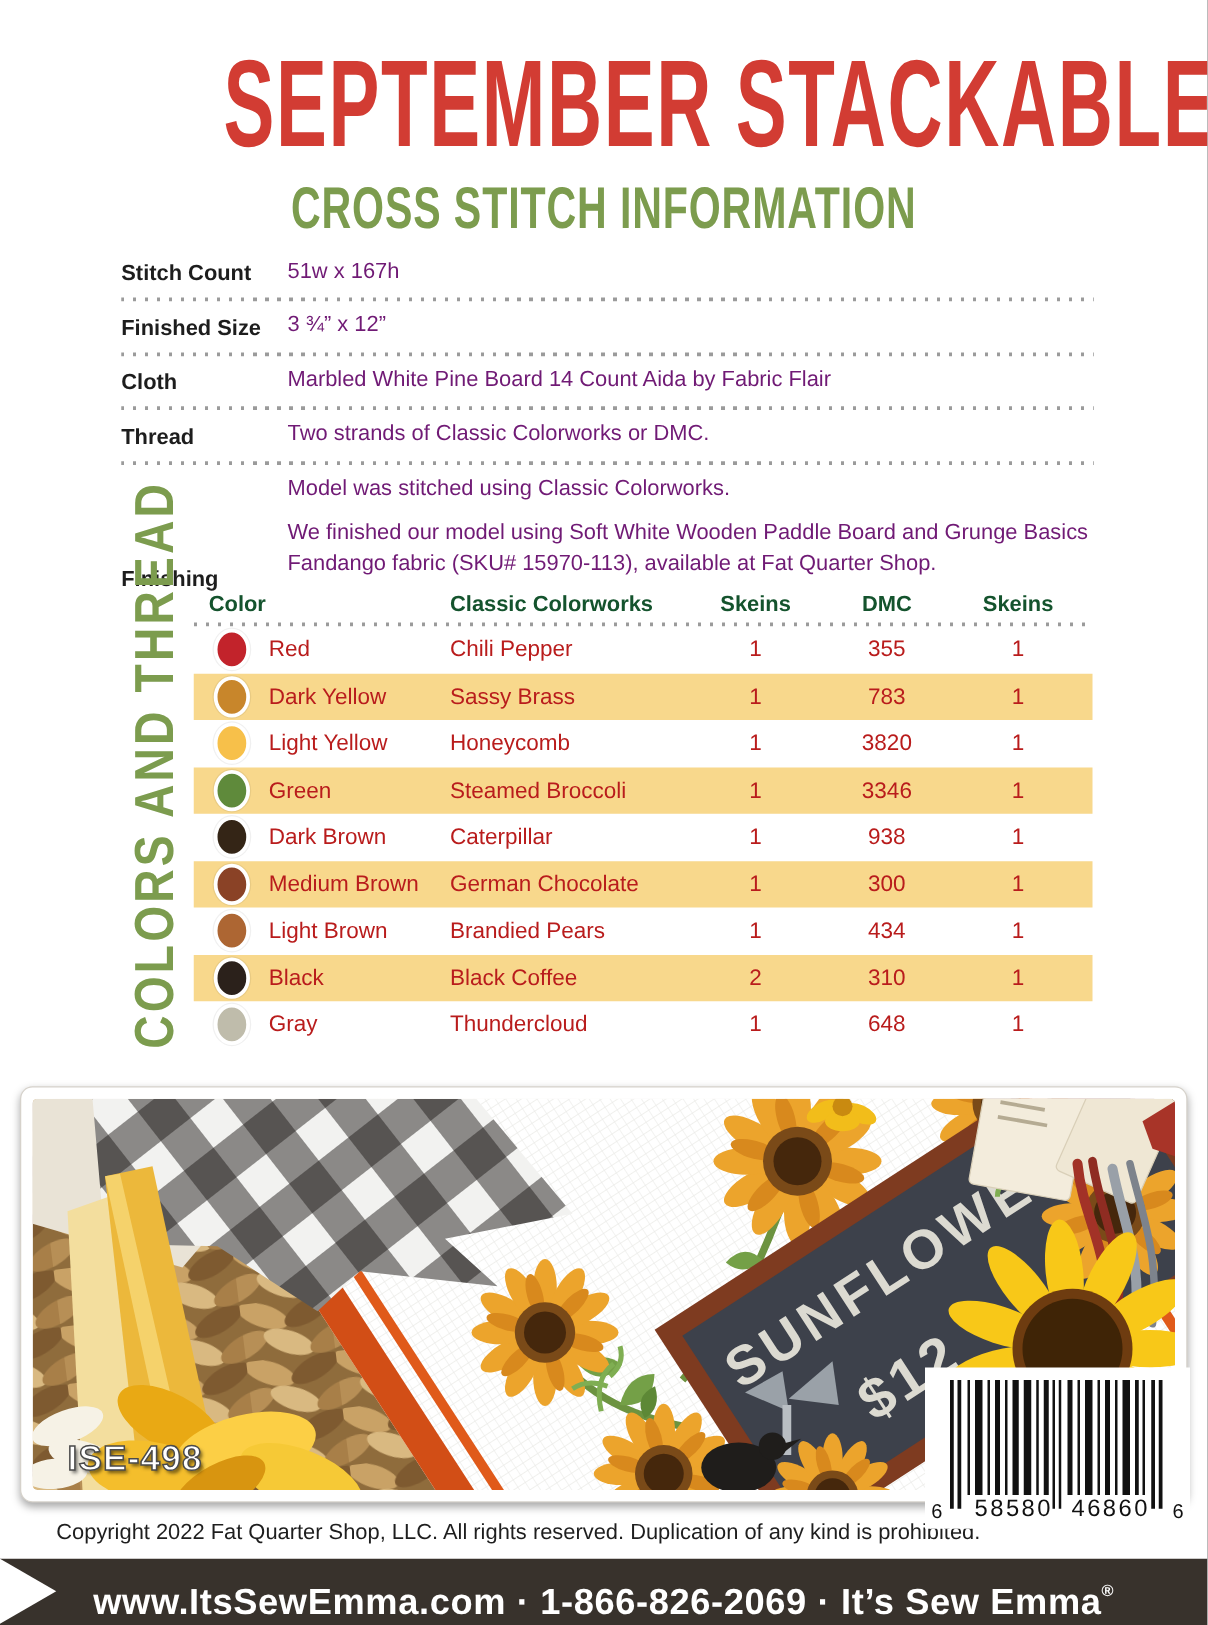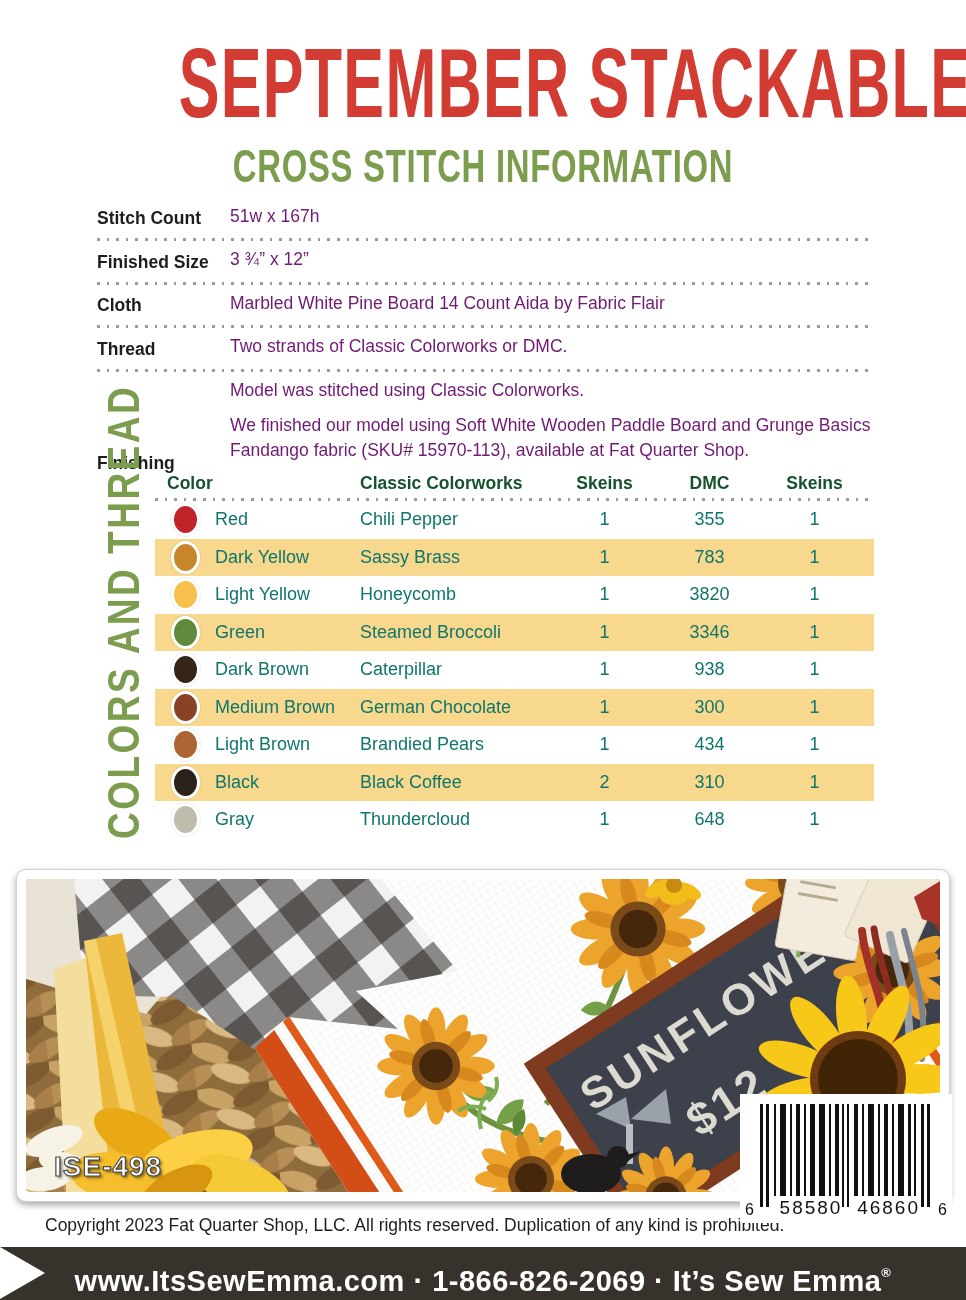--- a/index.html
+++ b/index.html
@@ -26,21 +26,21 @@
   .info-value p{margin:0 0 10px 0;}
   .dots{height:3px;background:repeating-linear-gradient(90deg,#9b9b9b 0 2.6px,transparent 2.6px 9.6px);}
   
   .vertical-label{
     position:absolute;left:-78px;top:648px;width:400px;height:46px;text-align:center;
     font-size:44px;font-weight:700;color:#7c9c4e;letter-spacing:3px;white-space:nowrap;
     transform:rotate(-90deg) scaleX(0.84);
   }
   .thread-table{position:absolute;left:155px;top:468px;width:719px;}
   .tt-header{display:flex;align-items:center;height:30px;font-weight:700;font-size:17.5px;color:#14532d;}
-  .tt-row{display:flex;align-items:center;height:37.5px;font-size:18px;color:#0f766e;}
+  .tt-row{display:flex;align-items:center;height:37.5px;font-size:18px;color:#b91c1c;}
   .tt-row.hl{background:#f8d88c;}
   .c-color{width:205px;flex:0 0 205px;display:flex;align-items:center;box-sizing:border-box;padding-left:16px;}
   .tt-header .c-color{padding-left:12px;}
   .c-classic{width:185px;flex:0 0 185px;}
   .c-sk{width:119px;flex:0 0 119px;text-align:center;}
   .c-dmc{width:91px;flex:0 0 91px;text-align:center;}
   .c-sk2{width:119px;flex:0 0 119px;text-align:center;}
   .swatch{
     width:23px;height:27px;border-radius:50%;flex:0 0 23px;margin-right:15px;
     border:3px solid #ffffff;box-shadow:0 0 0 1px rgba(0,0,0,0.06);
@@ -428,20 +428,20 @@
           <rect x="181" y="10" width="3" height="103"></rect>
           <rect x="187" y="10" width="3" height="103"></rect>
         </g>
     </svg>
     <span class="bc-digit bc-d1">6</span>
     <span class="bc-digit bc-g1">58580</span>
     <span class="bc-digit bc-g2">46860</span>
     <span class="bc-digit bc-d2">6</span>
   </div>
 
-  <div class="copyright">Copyright 2023 Fat Quarter Shop, LLC. All rights reserved. Duplication of any kind is prohibited.</div>
+  <div class="copyright">Copyright 2022 Fat Quarter Shop, LLC. All rights reserved. Duplication of any kind is prohibited.</div>
 
   <div class="footer">
     <span class="footer-text"><span>www.ItsSewEmma.com · 1-866-826-2069 · It’s Sew Emma</span><sup>®</sup></span>
     <div class="footer-notch"></div>
   </div>
 
 </div>
 
 </body></html>

